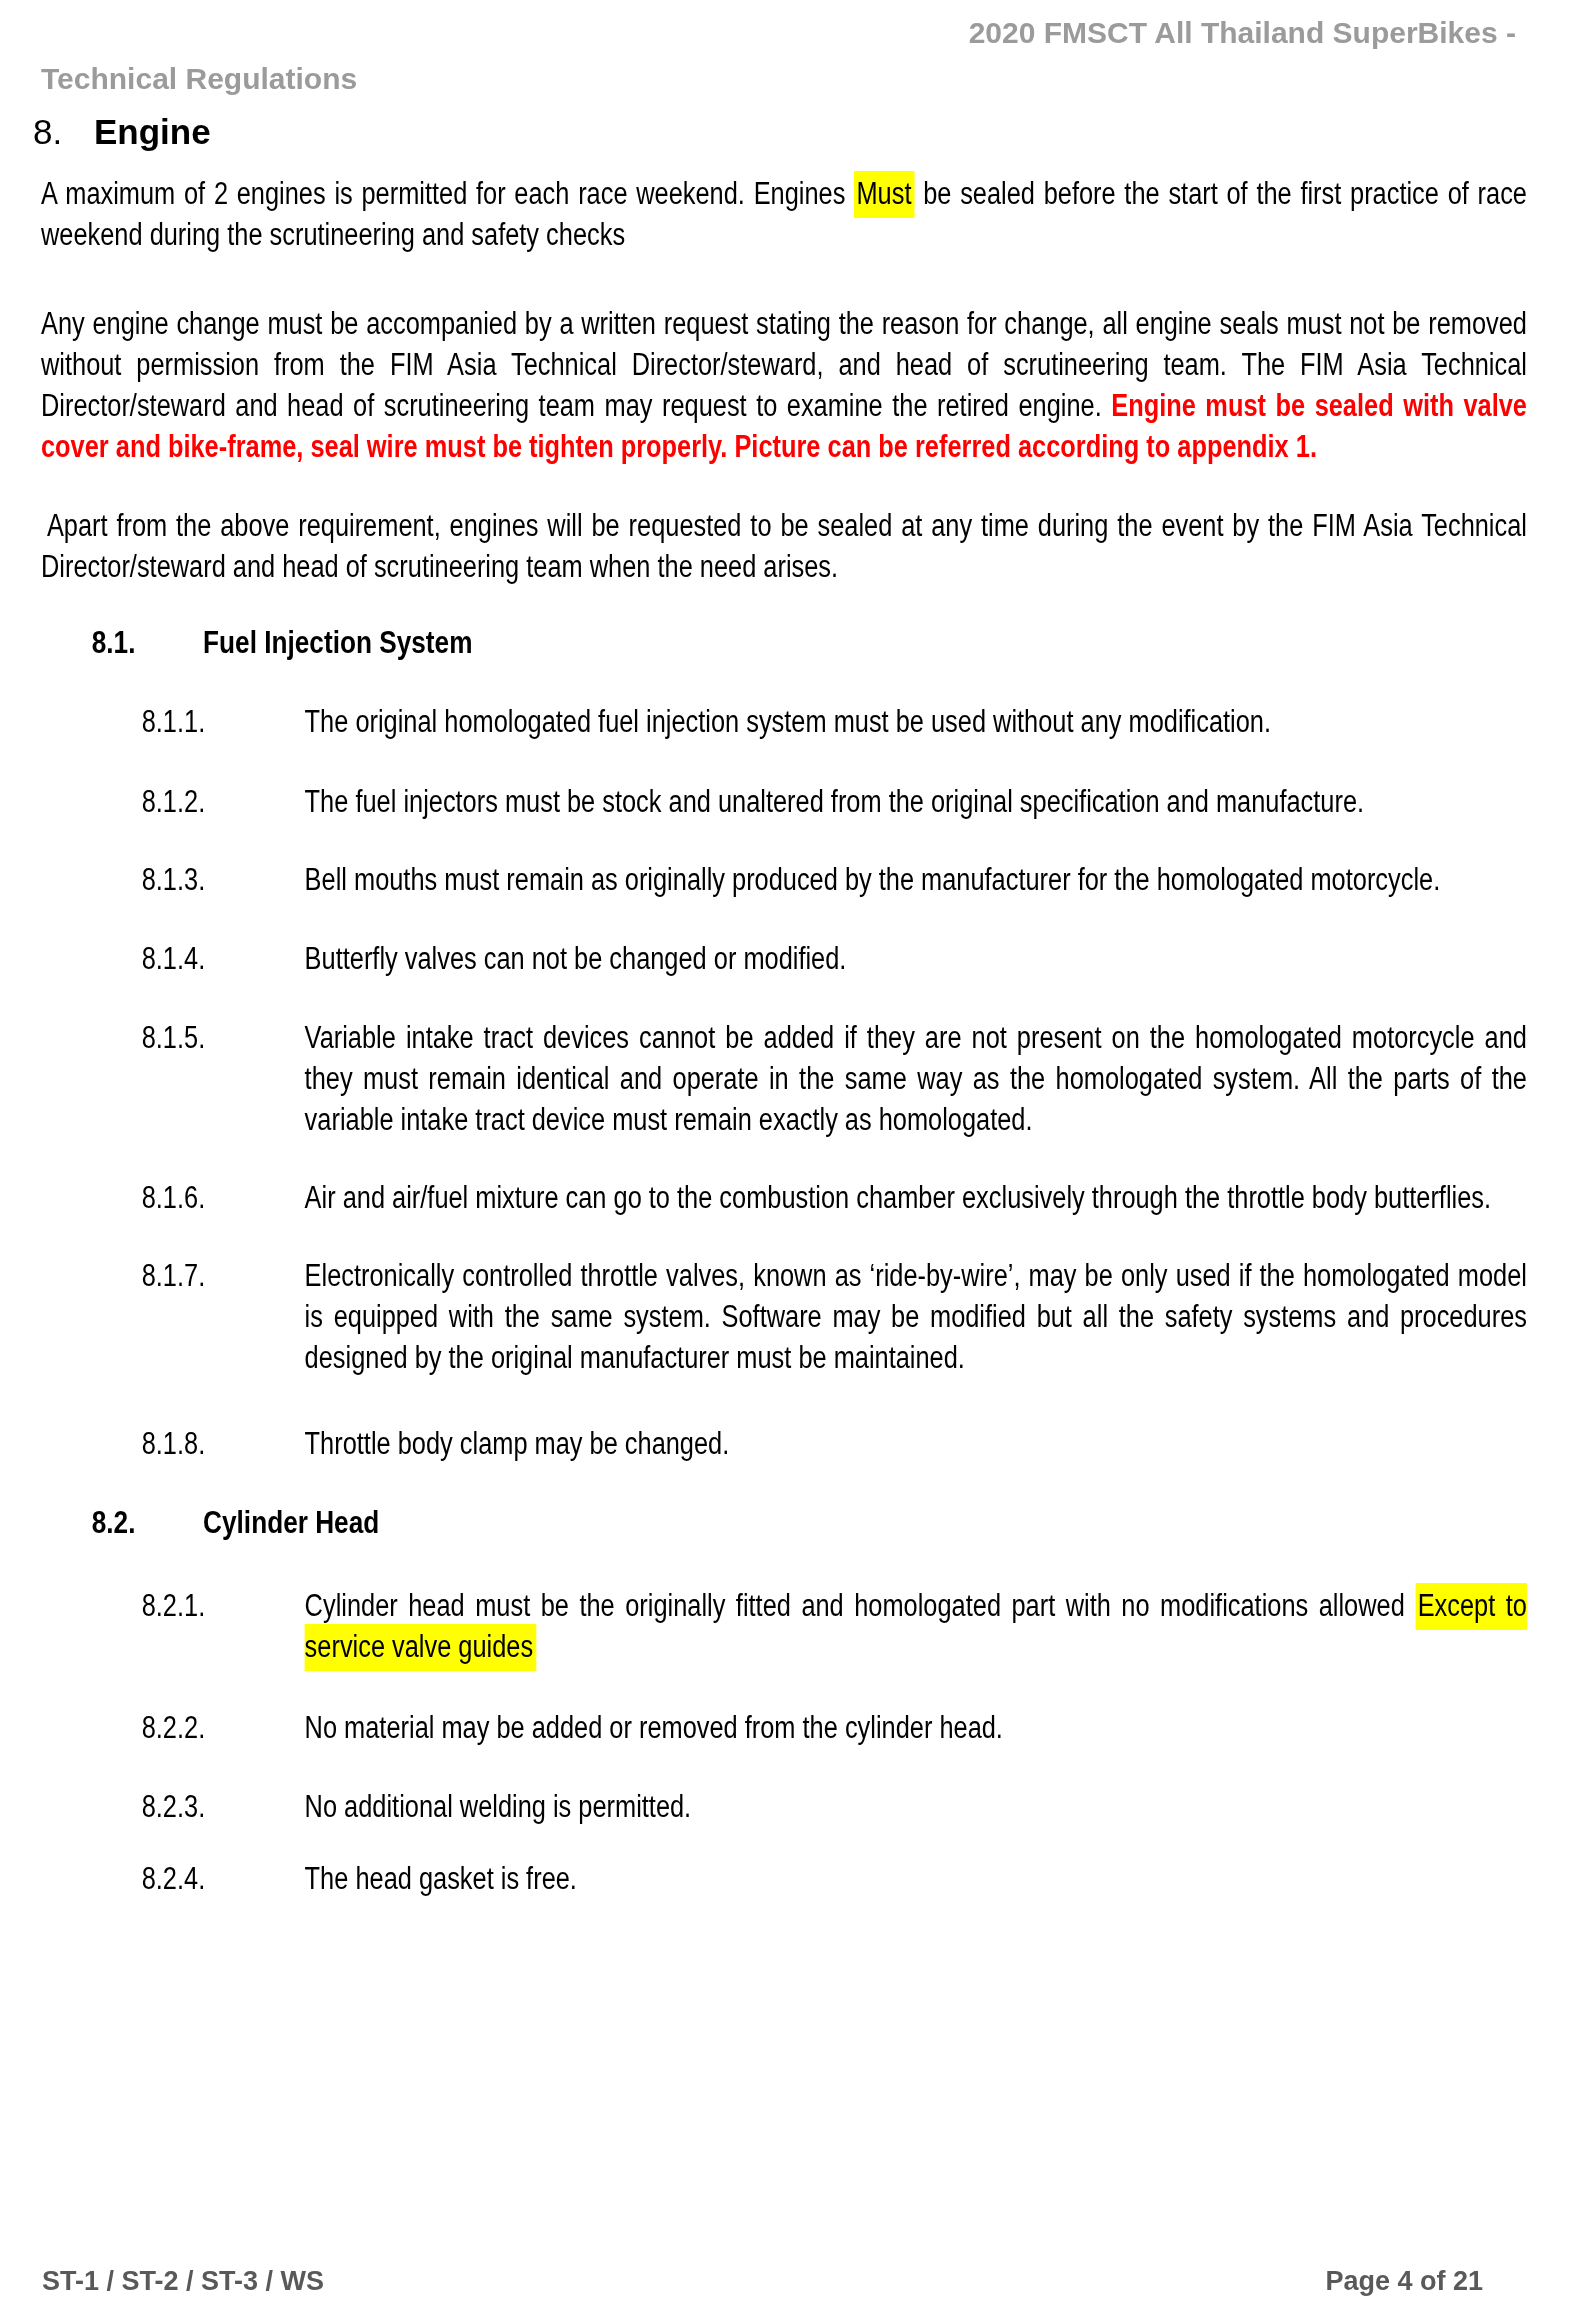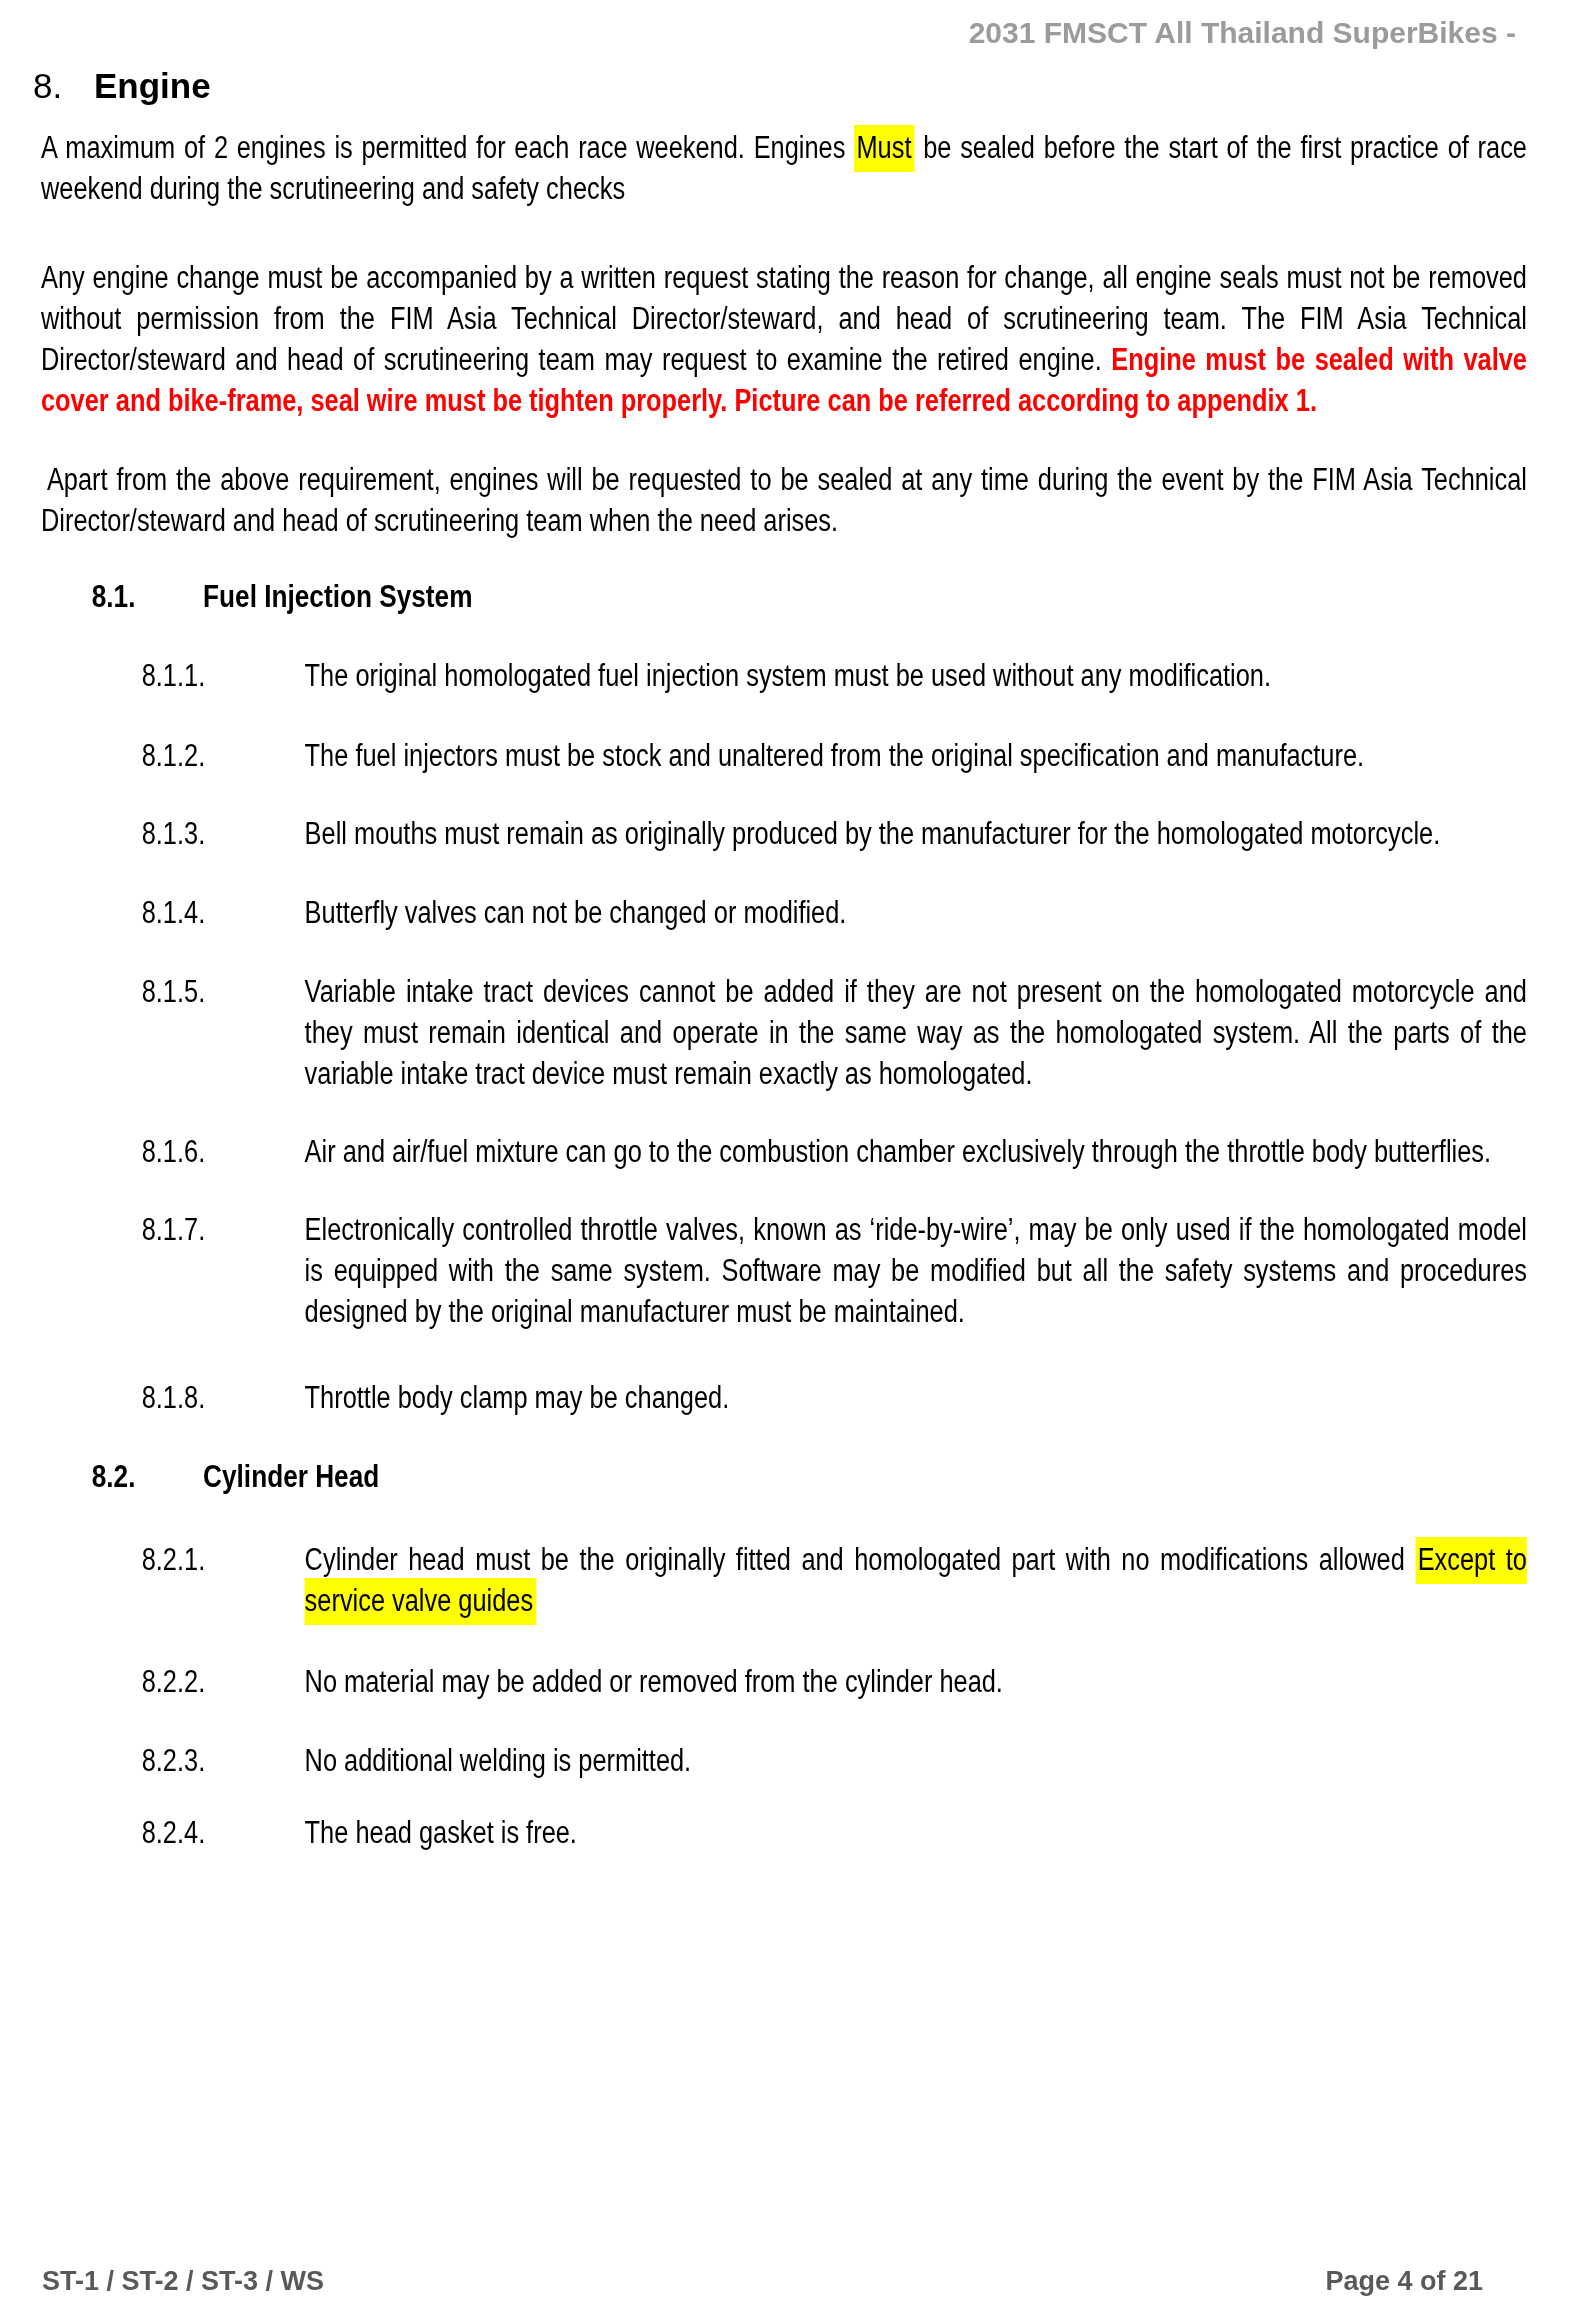--- a/index.html
+++ b/index.html
@@ -91,21 +91,22 @@
     font-weight: bold;
   }
   .page-footer .f-left   { flex: 1; text-align: left;   font-size: 27px; }
   .page-footer .f-center { flex: 1.2; text-align: center; font-size: 33px; }
   .page-footer .f-right  { flex: 1; text-align: right;  font-size: 27px; }
 </style>
 </head>
 <body>
 
 <header class="page-header">
-  <div class="hl1">2031 FMSCT All Thailand SuperBikes -</div>
+  <div class="hl1">2020 FMSCT All Thailand SuperBikes -</div>
+  <div class="hl2">Technical Regulations</div>
 </header>
 
 <h1 class="doc-title">
   <span class="t-num">8.</span><span class="t-label">Engine</span>
 </h1>
 
 <main class="content">
 
   <p class="p1"><span>A maximum of 2 engines is permitted for each race weekend. Engines </span><mark class="hl-yellow">Must</mark><span> be sealed before the start of the first practice of race weekend during the scrutineering and safety checks</span></p>
 

